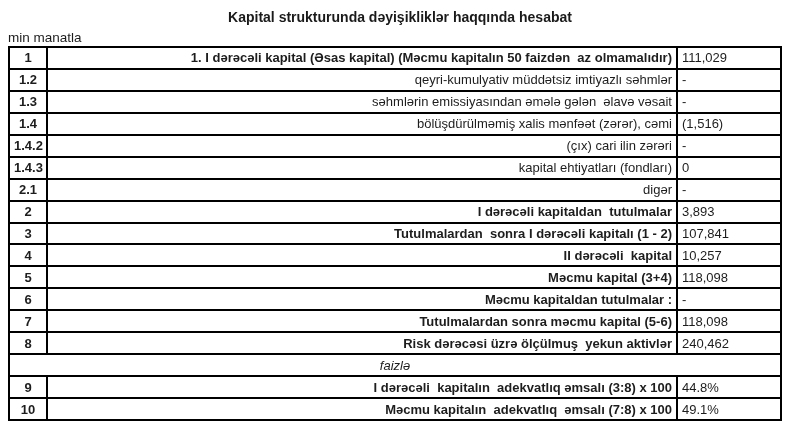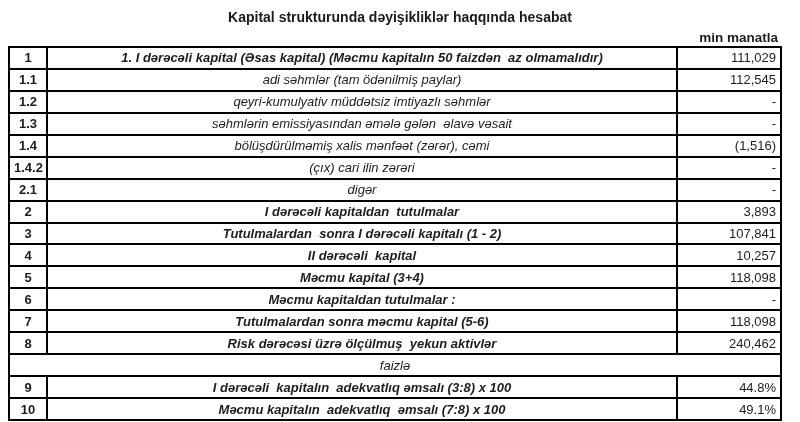--- a/index.html
+++ b/index.html
@@ -20,22 +20,21 @@
   .report-title {
     text-align: center;
     font-weight: bold;
     font-size: 14px;
     padding-top: 9px;
     color: #1a1a1a;
   }
   .unit-label {
     width: 772px;
     margin-left: 8px;
-    text-align: right;
-    font-weight: bold;
+    font-weight: normal;
     font-size: 13.5px;
     margin-top: 5px;
     margin-bottom: 1px;
     padding-right: 2px;
     box-sizing: border-box;
   }
   table.capital-table {
     border-collapse: collapse;
     table-layout: fixed;
     margin-left: 8px;
@@ -48,23 +47,23 @@
     line-height: 15px;
     padding: 0 4px;
     overflow: hidden;
     white-space: pre;
     box-sizing: border-box;
   }
   td.num {
     text-align: center;
     font-weight: bold;
   }
-  td.label { text-align: center; font-style: italic; }
+  td.label { text-align: right; }
   td.label.bold { font-weight: bold; }
-  td.value { text-align: right; }
+  td.value { }
   td.sep {
     text-align: center;
     font-style: italic;
     font-weight: normal;
   }
 </style>
 </head>
 <body>
 
 <div class="page">
@@ -78,43 +77,43 @@
       <col style="width:630px">
       <col style="width:104px">
     </colgroup>
     <tbody>
         <tr>
           <td class="num">1</td>
           <td class="label bold">1. I dərəcəli kapital (Əsas kapital) (Məcmu kapitalın 50 faizdən  az olmamalıdır)</td>
           <td class="value">111,029</td>
         </tr>
         <tr>
-          <td class="num">1.1</td>
-          <td class="label">adi səhmlər (tam ödənilmiş paylar)</td>
-          <td class="value">112,545</td>
-        </tr>
-        <tr>
           <td class="num">1.2</td>
           <td class="label">qeyri-kumulyativ müddətsiz imtiyazlı səhmlər</td>
           <td class="value">-</td>
         </tr>
         <tr>
           <td class="num">1.3</td>
           <td class="label">səhmlərin emissiyasından əmələ gələn  əlavə vəsait</td>
           <td class="value">-</td>
         </tr>
         <tr>
           <td class="num">1.4</td>
           <td class="label">bölüşdürülməmiş xalis mənfəət (zərər), cəmi</td>
           <td class="value">(1,516)</td>
         </tr>
         <tr>
           <td class="num">1.4.2</td>
           <td class="label">(çıx) cari ilin zərəri</td>
           <td class="value">-</td>
+        </tr>
+        <tr>
+          <td class="num">1.4.3</td>
+          <td class="label">kapital ehtiyatları (fondları)</td>
+          <td class="value">0</td>
         </tr>
         <tr>
           <td class="num">2.1</td>
           <td class="label">digər</td>
           <td class="value">-</td>
         </tr>
         <tr>
           <td class="num">2</td>
           <td class="label bold">I dərəcəli kapitaldan  tutulmalar</td>
           <td class="value">3,893</td>

